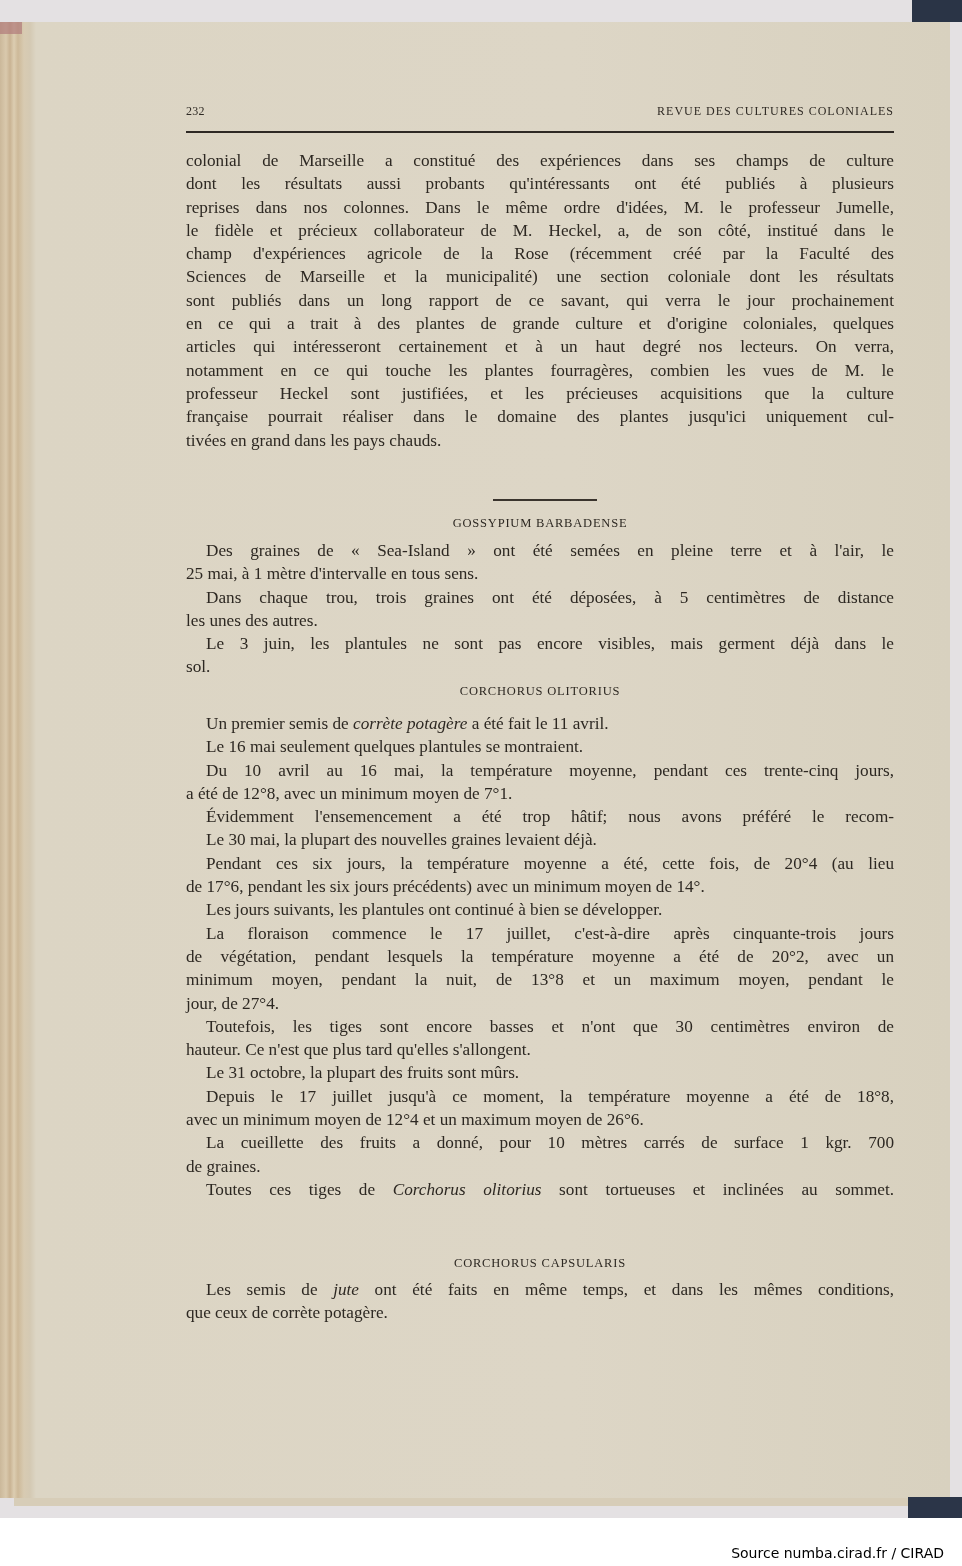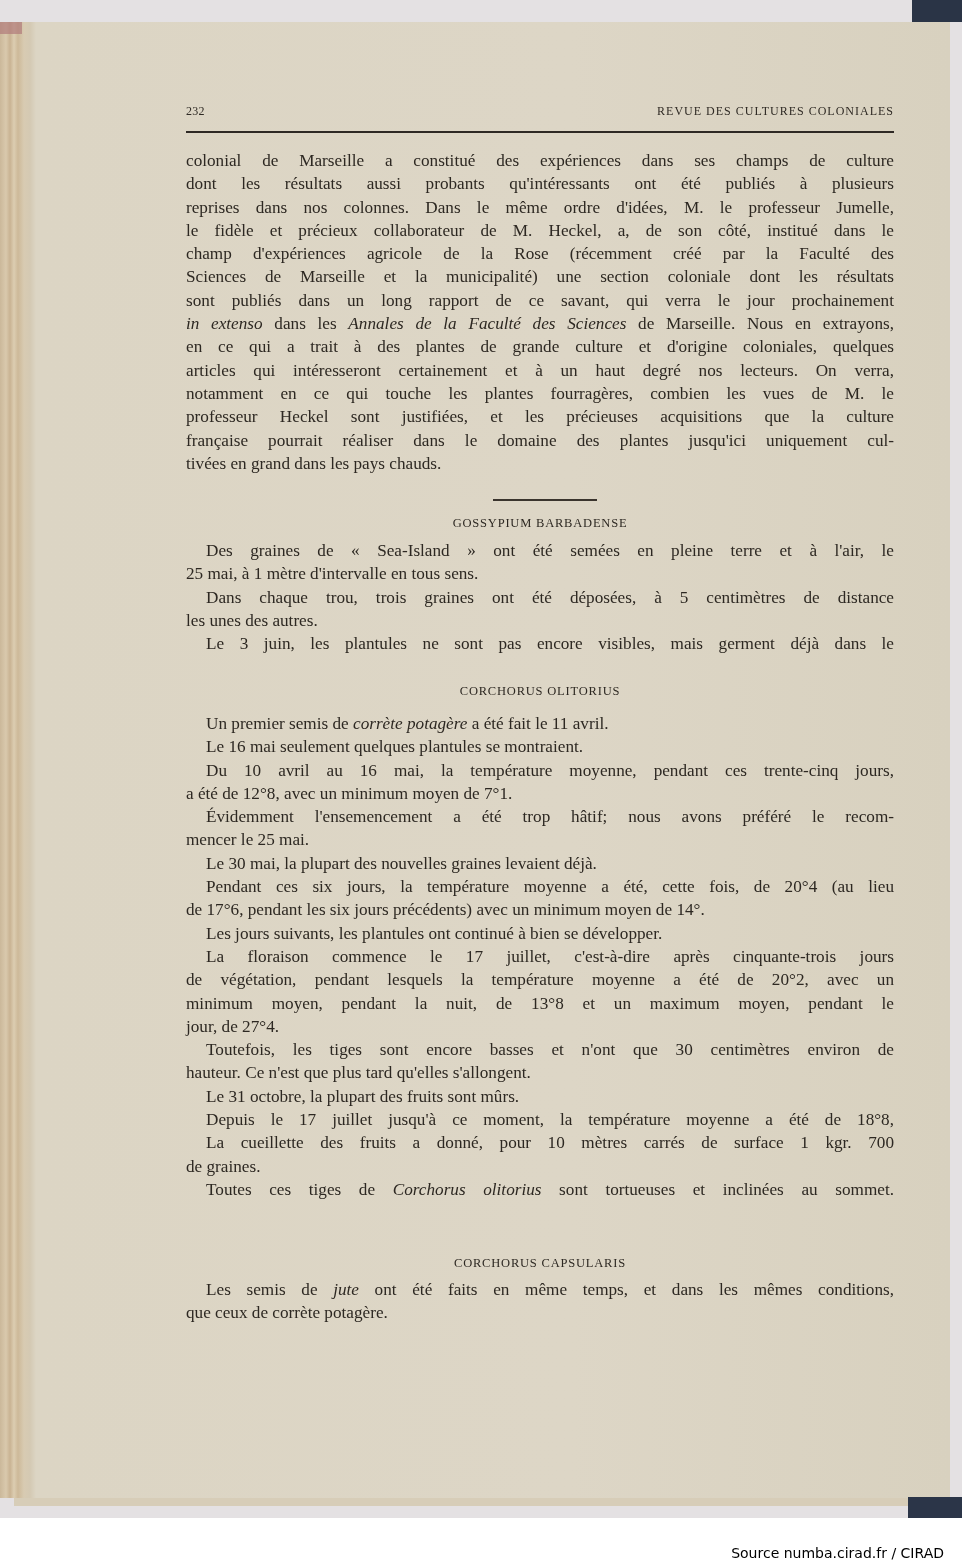--- a/index.html
+++ b/index.html
@@ -60,60 +60,60 @@
 <div class="head-rule"></div>
 
 <div class="text" style="top:149px;">
   <span class="line">colonial de Marseille a constitué des expériences dans ses champs de culture</span>
   <span class="line">dont les résultats aussi probants qu'intéressants ont été publiés à plusieurs</span>
   <span class="line">reprises dans nos colonnes. Dans le même ordre d'idées, M. le professeur Jumelle,</span>
   <span class="line">le fidèle et précieux collaborateur de M. Heckel, a, de son côté, institué dans le</span>
   <span class="line">champ d'expériences agricole de la Rose (récemment créé par la Faculté des</span>
   <span class="line">Sciences de Marseille et la municipalité) une section coloniale dont les résultats</span>
   <span class="line">sont publiés dans un long rapport de ce savant, qui verra le jour prochainement</span>
-  <span class="line"><em>in extenso</em><span> dans les </span><em>Annales de la Faculté des Sciences</em><span> de Marseille. Nous en extrayons,</span></span>
   <span class="line">en ce qui a trait à des plantes de grande culture et d'origine coloniales, quelques</span>
   <span class="line">articles qui intéresseront certainement et à un haut degré nos lecteurs. On verra,</span>
   <span class="line">notamment en ce qui touche les plantes fourragères, combien les vues de M. le</span>
   <span class="line">professeur Heckel sont justifiées, et les précieuses acquisitions que la culture</span>
   <span class="line">française pourrait réaliser dans le domaine des plantes jusqu'ici uniquement cul-</span>
   <span class="line last">tivées en grand dans les pays chauds.</span>
 </div>
 
 <div class="center-rule"></div>
 
 <div class="section-title" style="top:516px;">GOSSYPIUM BARBADENSE</div>
 <div class="text" style="top:539px;">
   <span class="line" style="padding-left:20px;box-sizing:border-box;">Des graines de « Sea-Island » ont été semées en pleine terre et à l'air, le</span>
   <span class="line last">25 mai, à 1 mètre d'intervalle en tous sens.</span>
   <span class="line" style="padding-left:20px;box-sizing:border-box;">Dans chaque trou, trois graines ont été déposées, à 5 centimètres de distance</span>
   <span class="line last">les unes des autres.</span>
   <span class="line" style="padding-left:20px;box-sizing:border-box;">Le 3 juin, les plantules ne sont pas encore visibles, mais germent déjà dans le</span>
+  <span class="line last">sol.</span>
 </div>
 
 <div class="section-title" style="top:684px;">CORCHORUS OLITORIUS</div>
 <div class="text" style="top:712px;">
   <span class="line last" style="padding-left:20px;box-sizing:border-box;"><span>Un premier semis de </span><em>corrète potagère</em><span> a été fait le 11 avril.</span></span>
   <span class="line last" style="padding-left:20px;box-sizing:border-box;">Le 16 mai seulement quelques plantules se montraient.</span>
   <span class="line" style="padding-left:20px;box-sizing:border-box;">Du 10 avril au 16 mai, la température moyenne, pendant ces trente-cinq jours,</span>
   <span class="line last">a été de 12°8, avec un minimum moyen de 7°1.</span>
   <span class="line" style="padding-left:20px;box-sizing:border-box;">Évidemment l'ensemencement a été trop hâtif; nous avons préféré le recom-</span>
-  <span class="line last">mencer le 25 mai.</span>
   <span class="line last" style="padding-left:20px;box-sizing:border-box;">Le 30 mai, la plupart des nouvelles graines levaient déjà.</span>
   <span class="line" style="padding-left:20px;box-sizing:border-box;">Pendant ces six jours, la température moyenne a été, cette fois, de 20°4 (au lieu</span>
   <span class="line last">de 17°6, pendant les six jours précédents) avec un minimum moyen de 14°.</span>
   <span class="line last" style="padding-left:20px;box-sizing:border-box;">Les jours suivants, les plantules ont continué à bien se développer.</span>
   <span class="line" style="padding-left:20px;box-sizing:border-box;">La floraison commence le 17 juillet, c'est-à-dire après cinquante-trois jours</span>
   <span class="line">de végétation, pendant lesquels la température moyenne a été de 20°2, avec un</span>
   <span class="line">minimum moyen, pendant la nuit, de 13°8 et un maximum moyen, pendant le</span>
   <span class="line last">jour, de 27°4.</span>
   <span class="line" style="padding-left:20px;box-sizing:border-box;">Toutefois, les tiges sont encore basses et n'ont que 30 centimètres environ de</span>
   <span class="line last">hauteur. Ce n'est que plus tard qu'elles s'allongent.</span>
   <span class="line last" style="padding-left:20px;box-sizing:border-box;">Le 31 octobre, la plupart des fruits sont mûrs.</span>
   <span class="line" style="padding-left:20px;box-sizing:border-box;">Depuis le 17 juillet jusqu'à ce moment, la température moyenne a été de 18°8,</span>
+  <span class="line last">avec un minimum moyen de 12°4 et un maximum moyen de 26°6.</span>
   <span class="line" style="padding-left:20px;box-sizing:border-box;">La cueillette des fruits a donné, pour 10 mètres carrés de surface 1 kgr. 700</span>
   <span class="line last">de graines.</span>
   <span class="line" style="padding-left:20px;box-sizing:border-box;"><span>Toutes ces tiges de </span><em>Corchorus olitorius</em><span> sont tortueuses et inclinées au sommet.</span></span>
 </div>
 
 <div class="section-title" style="top:1256px;">CORCHORUS CAPSULARIS</div>
 <div class="text" style="top:1278px;">
   <span class="line" style="padding-left:20px;box-sizing:border-box;"><span>Les semis de </span><em>jute</em><span> ont été faits en même temps, et dans les mêmes conditions,</span></span>
   <span class="line last">que ceux de corrète potagère.</span>
 </div>

